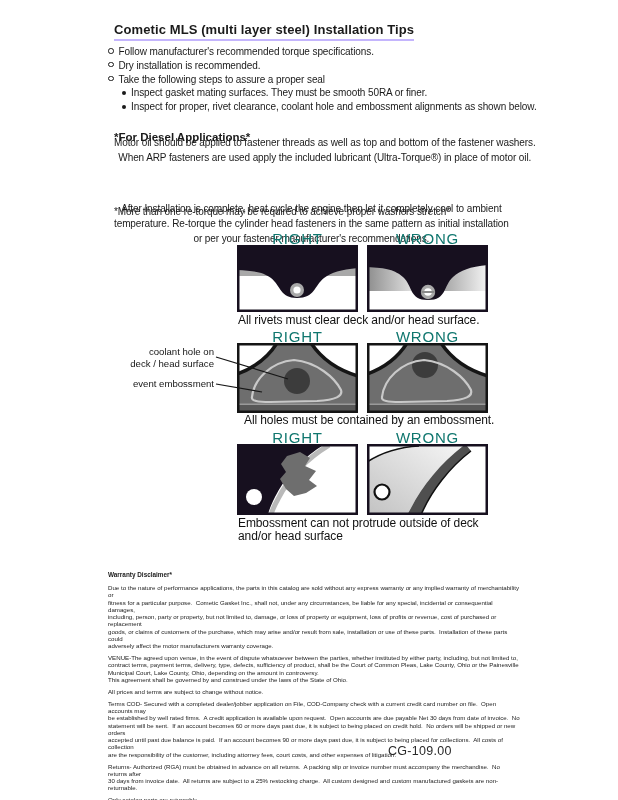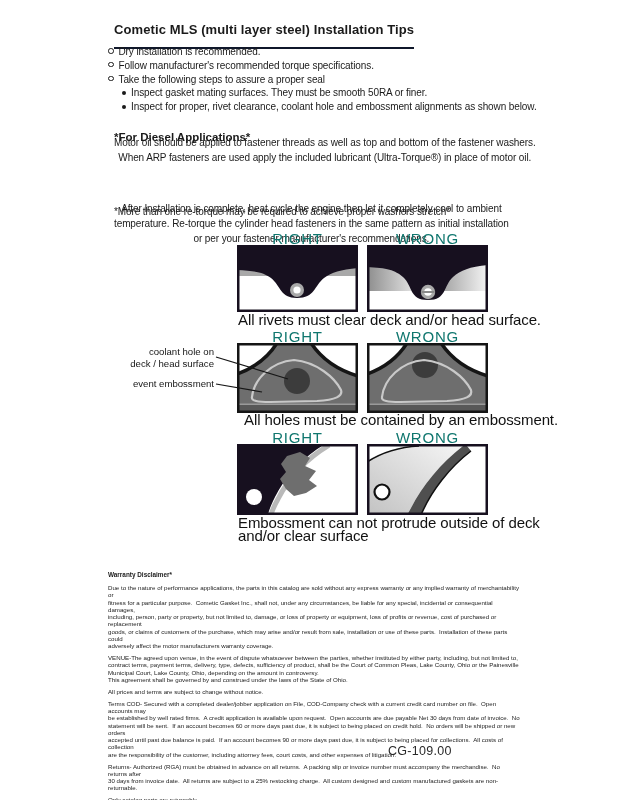--- a/index.html
+++ b/index.html
@@ -4,21 +4,21 @@
 <style>
   html,body{margin:0;padding:0;background:#ffffff;}
   #page{
     position:relative;width:618px;height:800px;background:#ffffff;overflow:hidden;
     font-family:"Liberation Sans", sans-serif;color:#1a1a1a;
   }
   .abs{position:absolute;}
   
   #title{
     left:114px;top:22px;font-size:13px;font-weight:bold;letter-spacing:.1px;
-    border-bottom:2px solid #0f172a;padding-bottom:10px;white-space:nowrap;
+    border-bottom:2px solid #c4b5fd;padding-bottom:2px;white-space:nowrap;
   }
   
   #bullets{left:108px;top:45px;font-size:10px;line-height:13.8px;letter-spacing:-.1px;width:470px;}
   .bullet,.subbullet{white-space:nowrap;}
   .bullet::before{
     content:"";display:inline-block;width:3.5px;height:3.5px;border:1px solid #1a1a1a;
     border-radius:50%;margin-right:5px;vertical-align:1.5px;
   }
   .subbullet{margin-left:14px;}
   .subbullet::before{
@@ -27,21 +27,21 @@
   }
   
   #diesel-heading{left:114px;top:131px;font-size:11.5px;font-weight:bold;}
   .para{font-size:10px;line-height:15px;letter-spacing:-.1px;white-space:pre-wrap;text-align:center;}
   #diesel-p1{left:114px;top:135px;}
   #diesel-p2{left:114px;top:169px;margin-top:32px;}
   #retorque-note{left:114px;top:206px;font-size:10px;letter-spacing:-.1px;}
   
   .rw-label{width:121px;text-align:center;font-size:15px;letter-spacing:.8px;color:#0f766e;}
   .dbox{width:121px;}
-  .caption{font-size:15px;letter-spacing:-.1px;color:#111;white-space:pre-wrap;line-height:12.5px;}
+  .caption{font-size:12px;letter-spacing:-.1px;color:#111;white-space:pre-wrap;line-height:12.5px;}
   .col-r{left:237px;}
   .col-w{left:367px;}
   
   .annot{left:108px;width:106px;text-align:right;font-size:9.6px;line-height:12px;color:#161616;white-space:pre-wrap;}
   #pointer-overlay{left:0;top:330px;width:618px;height:95px;pointer-events:none;}
   
   #warranty{left:108px;top:571px;width:412px;}
   #warranty-heading{font-size:6.4px;font-weight:bold;margin:0 0 6px 0;}
   .fine{font-size:6.15px;line-height:7.3px;margin:0 0 4.5px 0;white-space:pre-wrap;color:#222;}
   
@@ -49,22 +49,22 @@
   svg{display:block;}
 </style>
 </head>
 <body>
 
 <div id="page">
 
   <div id="title" class="abs">Cometic MLS (multi layer steel) Installation Tips</div>
 
   <div id="bullets" class="abs">
+    <div class="bullet">Follow manufacturer's recommended torque specifications.</div>
     <div class="bullet">Dry installation is recommended.</div>
-    <div class="bullet">Follow manufacturer's recommended torque specifications.</div>
     <div class="bullet">Take the following steps to assure a proper seal</div>
     <div class="subbullet">Inspect gasket mating surfaces.  They must be smooth 50RA or finer.</div>
     <div class="subbullet">Inspect for proper, rivet clearance, coolant hole and embossment alignments as shown below.</div>
   </div>
 
   <div id="diesel-heading" class="abs">*For Diesel Applications*</div>
   <div id="diesel-p1" class="abs para">Motor oil should be applied to fastener threads as well as top and bottom of the fastener washers.
 When ARP fasteners are used apply the included lubricant (Ultra-Torque®) in place of motor oil.</div>
   <div id="diesel-p2" class="abs para">After Installation is complete, heat cycle the engine then let it completely cool to ambient
 temperature. Re-torque the cylinder head fasteners in the same pattern as initial installation
@@ -183,21 +183,21 @@
       <path d="M0,71 L0,18 C14,9 32,3 52,2 L96,2 C74,19 55,42 44,64 C42,67 41,69 40,71 Z" fill="url(#g3w)"></path>
       <path d="M96,2 C74,19 55,42 44,64 L40,71 L54,71 C64,47 83,23 104,7 L100,2 Z" fill="#4f4f4f"></path>
       <path d="M0,18 C14,9 32,3 52,2" stroke="#111111" stroke-width="1.5" fill="none"></path>
       <path d="M104,7 C83,23 64,47 54,71" stroke="#111111" stroke-width="1.5" fill="none"></path>
       <circle cx="15" cy="48" r="7.5" fill="#ffffff" stroke="#111111" stroke-width="2.2"></circle>
       <rect x="1.25" y="1.25" width="118.5" height="68.5" fill="none" stroke="#17101f" stroke-width="2.5"></rect>
     </svg>
   </div>
 
   <div class="abs caption" style="left:238px;top:517px">Embossment can not protrude outside of deck
-and/or clear surface</div>
+and/or head surface</div>
 
   <div id="warranty" class="abs">
     <div id="warranty-heading">Warranty Disclaimer*</div>
     <p class="fine">Due to the nature of performance applications, the parts in this catalog are sold without any express warranty or any implied warranty of merchantability or
 fitness for a particular purpose.  Cometic Gasket Inc., shall not, under any circumstances, be liable for any special, incidental or consequential damages,
 including, person, party or property, but not limited to, damage, or loss of property or equipment, loss of profits or revenue, cost of purchased or replacement
 goods, or claims of customers of the purchase, which may arise and/or result from sale, installation or use of these parts.  Installation of these parts could
 adversely affect the motor manufacturers warranty coverage.</p>
     <p class="fine">VENUE-The agreed upon venue, in the event of dispute whatsoever between the parties, whether instituted by either party, including, but not limited to,
 contract terms, payment terms, delivery, type, defects, sufficiency of product, shall be the Court of Common Pleas, Lake County, Ohio or the Painesville

